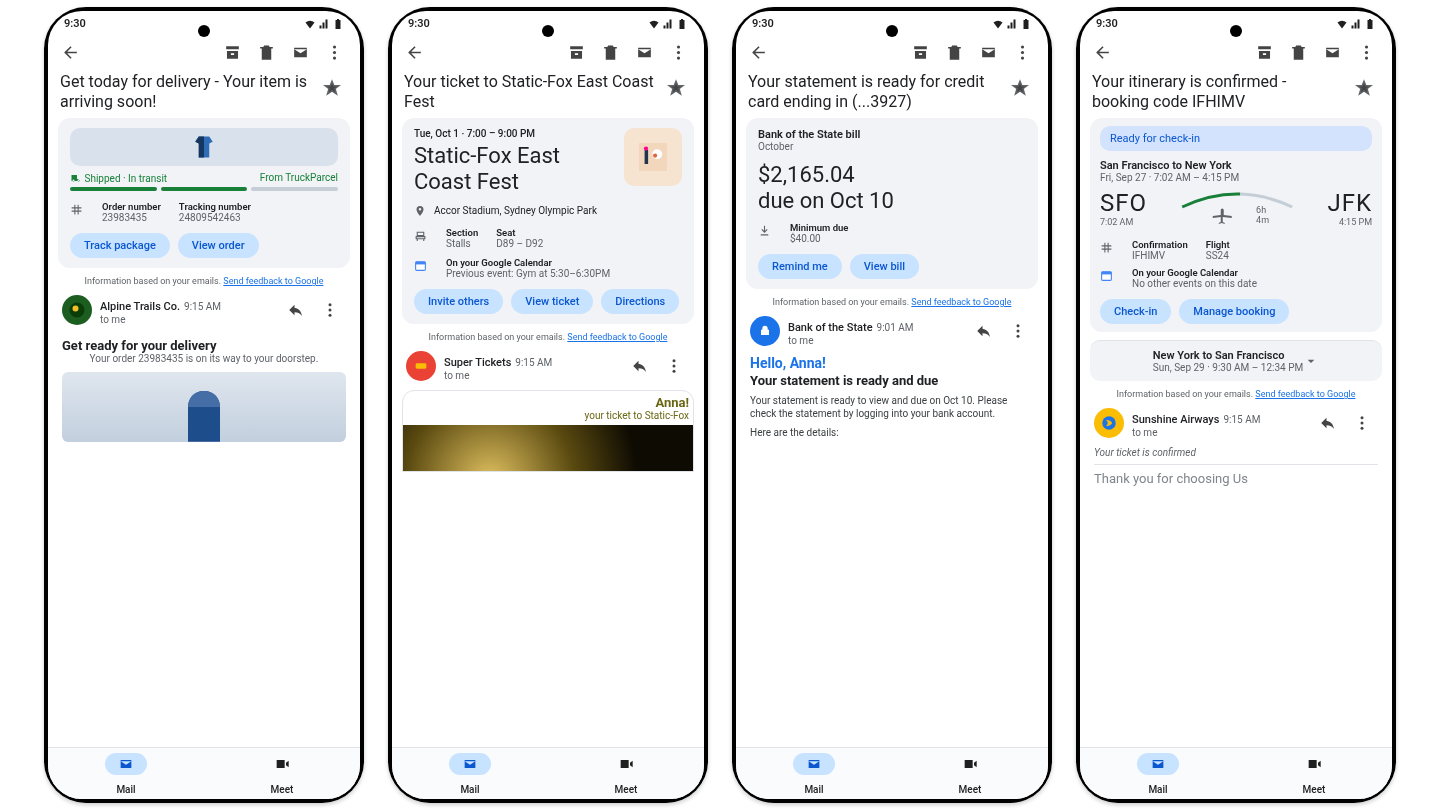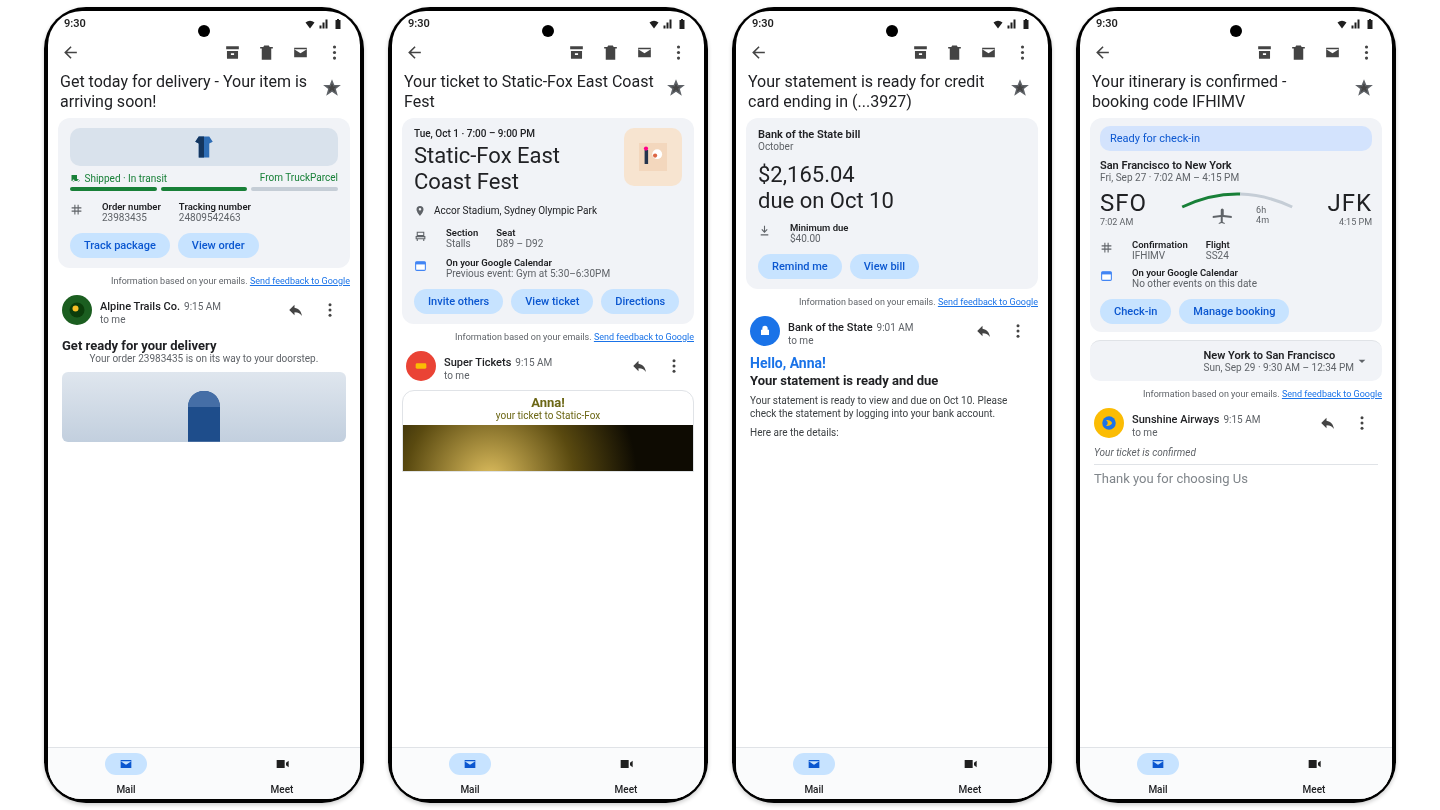--- a/index.html
+++ b/index.html
@@ -62,21 +62,21 @@
   .prog span.on{background:var(--green)}
   .kv{display:flex;gap:18px;margin-top:10px}
   .kv>div{display:flex;flex-direction:column}
   .kv .k{font-size:9.5px;color:var(--text);font-weight:600}
   .kv .v{font-size:10px;color:var(--sub)}
   .kv .ic{width:14px;display:flex;align-items:flex-start;padding-top:2px}
   .kv .ic svg{width:13px;height:13px;fill:#5f6368}
   .chips{display:flex;gap:8px;margin-top:10px;flex-wrap:wrap}
   .chip{background:var(--chip);color:var(--chip-text);font-size:11px;font-weight:500;
     padding:6px 14px;border:none;border-radius:18px;cursor:pointer}
-  .fb{font-size:9px;color:var(--sub);margin-top:8px;text-align:right}
+  .fb{font-size:9px;color:var(--sub);margin-top:8px;text-align:center}
   .fb a{color:var(--blue);text-decoration:underline}
   
   .sender{display:flex;align-items:center;gap:8px;padding:8px 4px 6px}
   .av{width:30px;height:30px;border-radius:50%;display:flex;align-items:center;
     justify-content:center;font-size:14px}
   .sender .name{font-size:11px;font-weight:500;color:var(--text)}
   .sender .time{font-size:10px;color:var(--sub);margin-left:4px}
   .sender .to{font-size:10px;color:var(--sub)}
   .sender .trail{display:flex;gap:2px;margin-left:auto}
   
@@ -92,21 +92,21 @@
     justify-content:center}
   .bnav .pill svg{width:16px;height:16px;fill:#1f1f1f}
   .bnav .active .pill{background:var(--chip)}
   .bnav .active .pill svg{fill:var(--chip-text)}
   
   .loc{display:flex;gap:8px;align-items:center;font-size:10px;color:var(--text);margin-top:6px}
   .loc svg{width:12px;height:12px;fill:#5f6368}
   .banner{background:#d3e3fd;border-radius:10px;padding:6px 10px;font-size:11px;
     color:#0b57d0;margin-bottom:8px}
   .seg{border-top:1px solid var(--line);padding:8px 12px;display:flex;
-    justify-content:flex-end;align-items:center;background:var(--card);border-radius:10px;margin-top:8px}
+    justify-content:center;align-items:center;background:var(--card);border-radius:10px;margin-top:8px}
   .seg .t1{font-size:11px;font-weight:600;color:var(--text)}
   .seg .t2{font-size:10px;color:var(--sub)}
   .flight-route{display:flex;align-items:center;justify-content:space-between;margin:4px 0}
   .ap{font-size:24px;font-weight:400;color:var(--text);letter-spacing:1px}
   .apsub{font-size:9px;color:var(--sub)}
   .arc{flex:1;display:flex;flex-direction:column;align-items:center;font-size:9px;
     color:var(--sub);position:relative;padding:0 6px}
   .arc svg{width:100%;height:24px}
   .hello{color:var(--blue);font-weight:700;font-size:14px}
   .hr{height:1px;background:var(--line);margin:6px 0}
@@ -403,21 +403,21 @@
         <button class="ib small">
                 <svg viewBox="0 0 24 24">
                   <circle cx="12" cy="5" r="2"></circle>
                   <circle cx="12" cy="12" r="2"></circle>
                   <circle cx="12" cy="19" r="2"></circle>
                 </svg>
               </button>
       </div>
     </div>
     <div style="border:1px solid var(--line);border-radius:12px 12px 0 0;overflow:hidden;margin-top:2px">
-      <div style="text-align:center;padding:4px;font-family:Georgia,serif">
+      <div style="text-align:right;padding:4px;font-family:Georgia,serif">
         <div style="color:#6b6614;font-weight:700;font-size:13px">Anna!</div>
         <div style="color:#6b6614;font-size:10px">your ticket to Static-Fox</div>
       </div>
       <div style="height:46px;background:radial-gradient(circle at 30% 120%,#e0c060 0%,#5a4a10 40%,#0e0b02 70%)"></div>
     </div>
   </div>
   <div class="bnav">
           <button class="active">
             <span class="pill">
               <svg viewBox="0 0 24 24">

